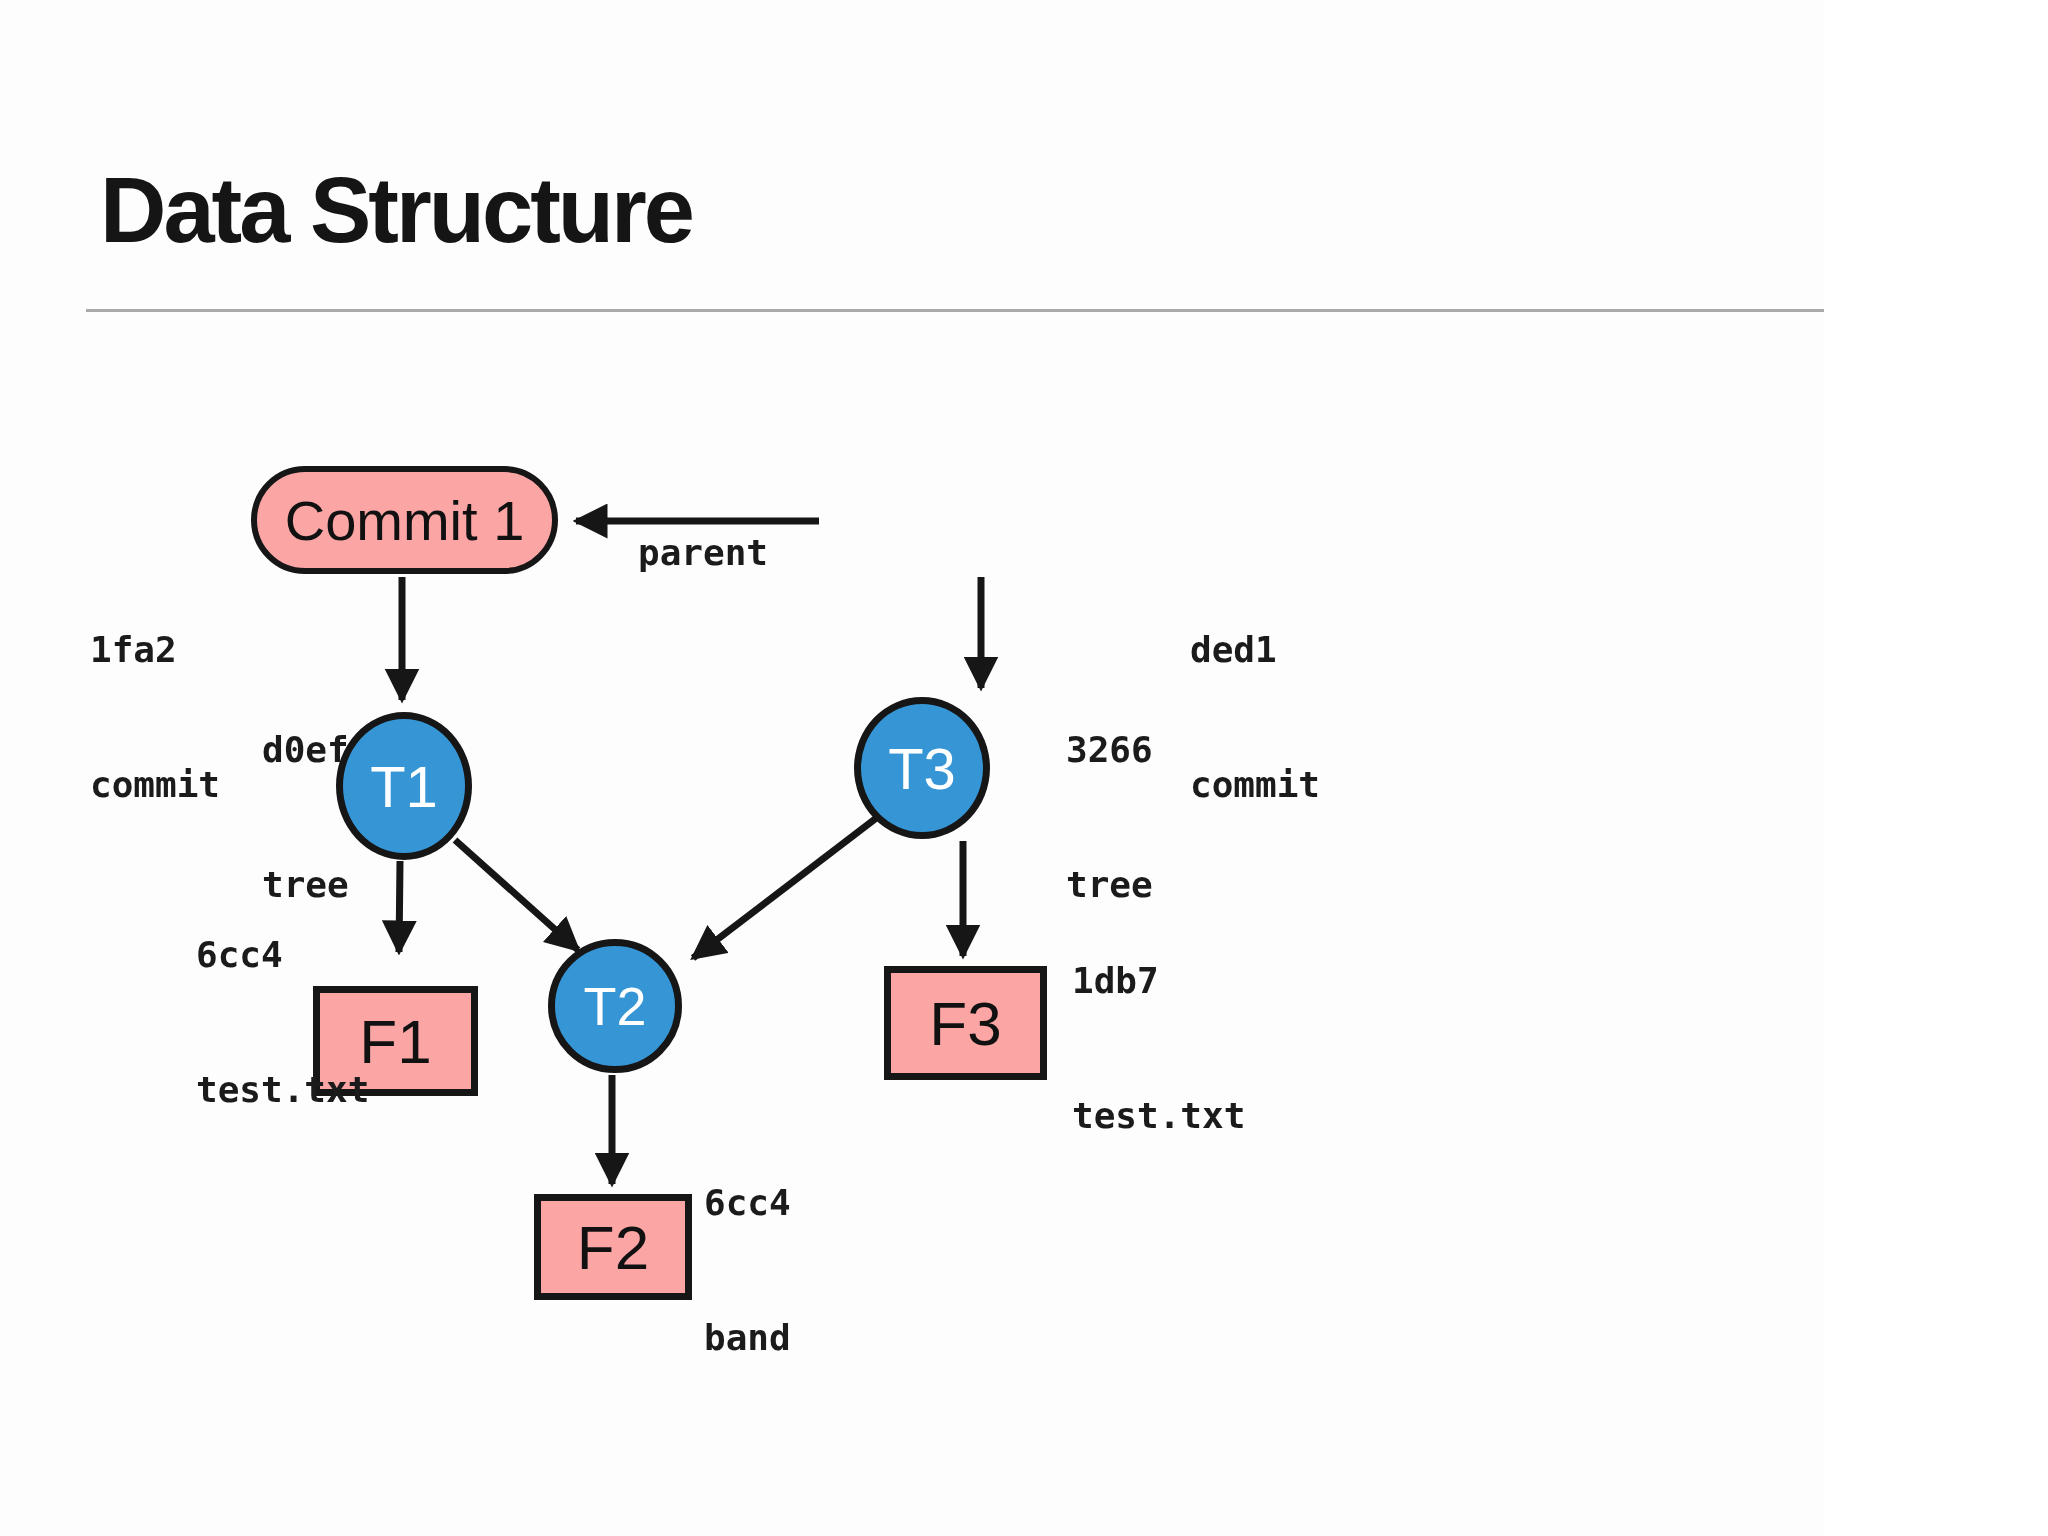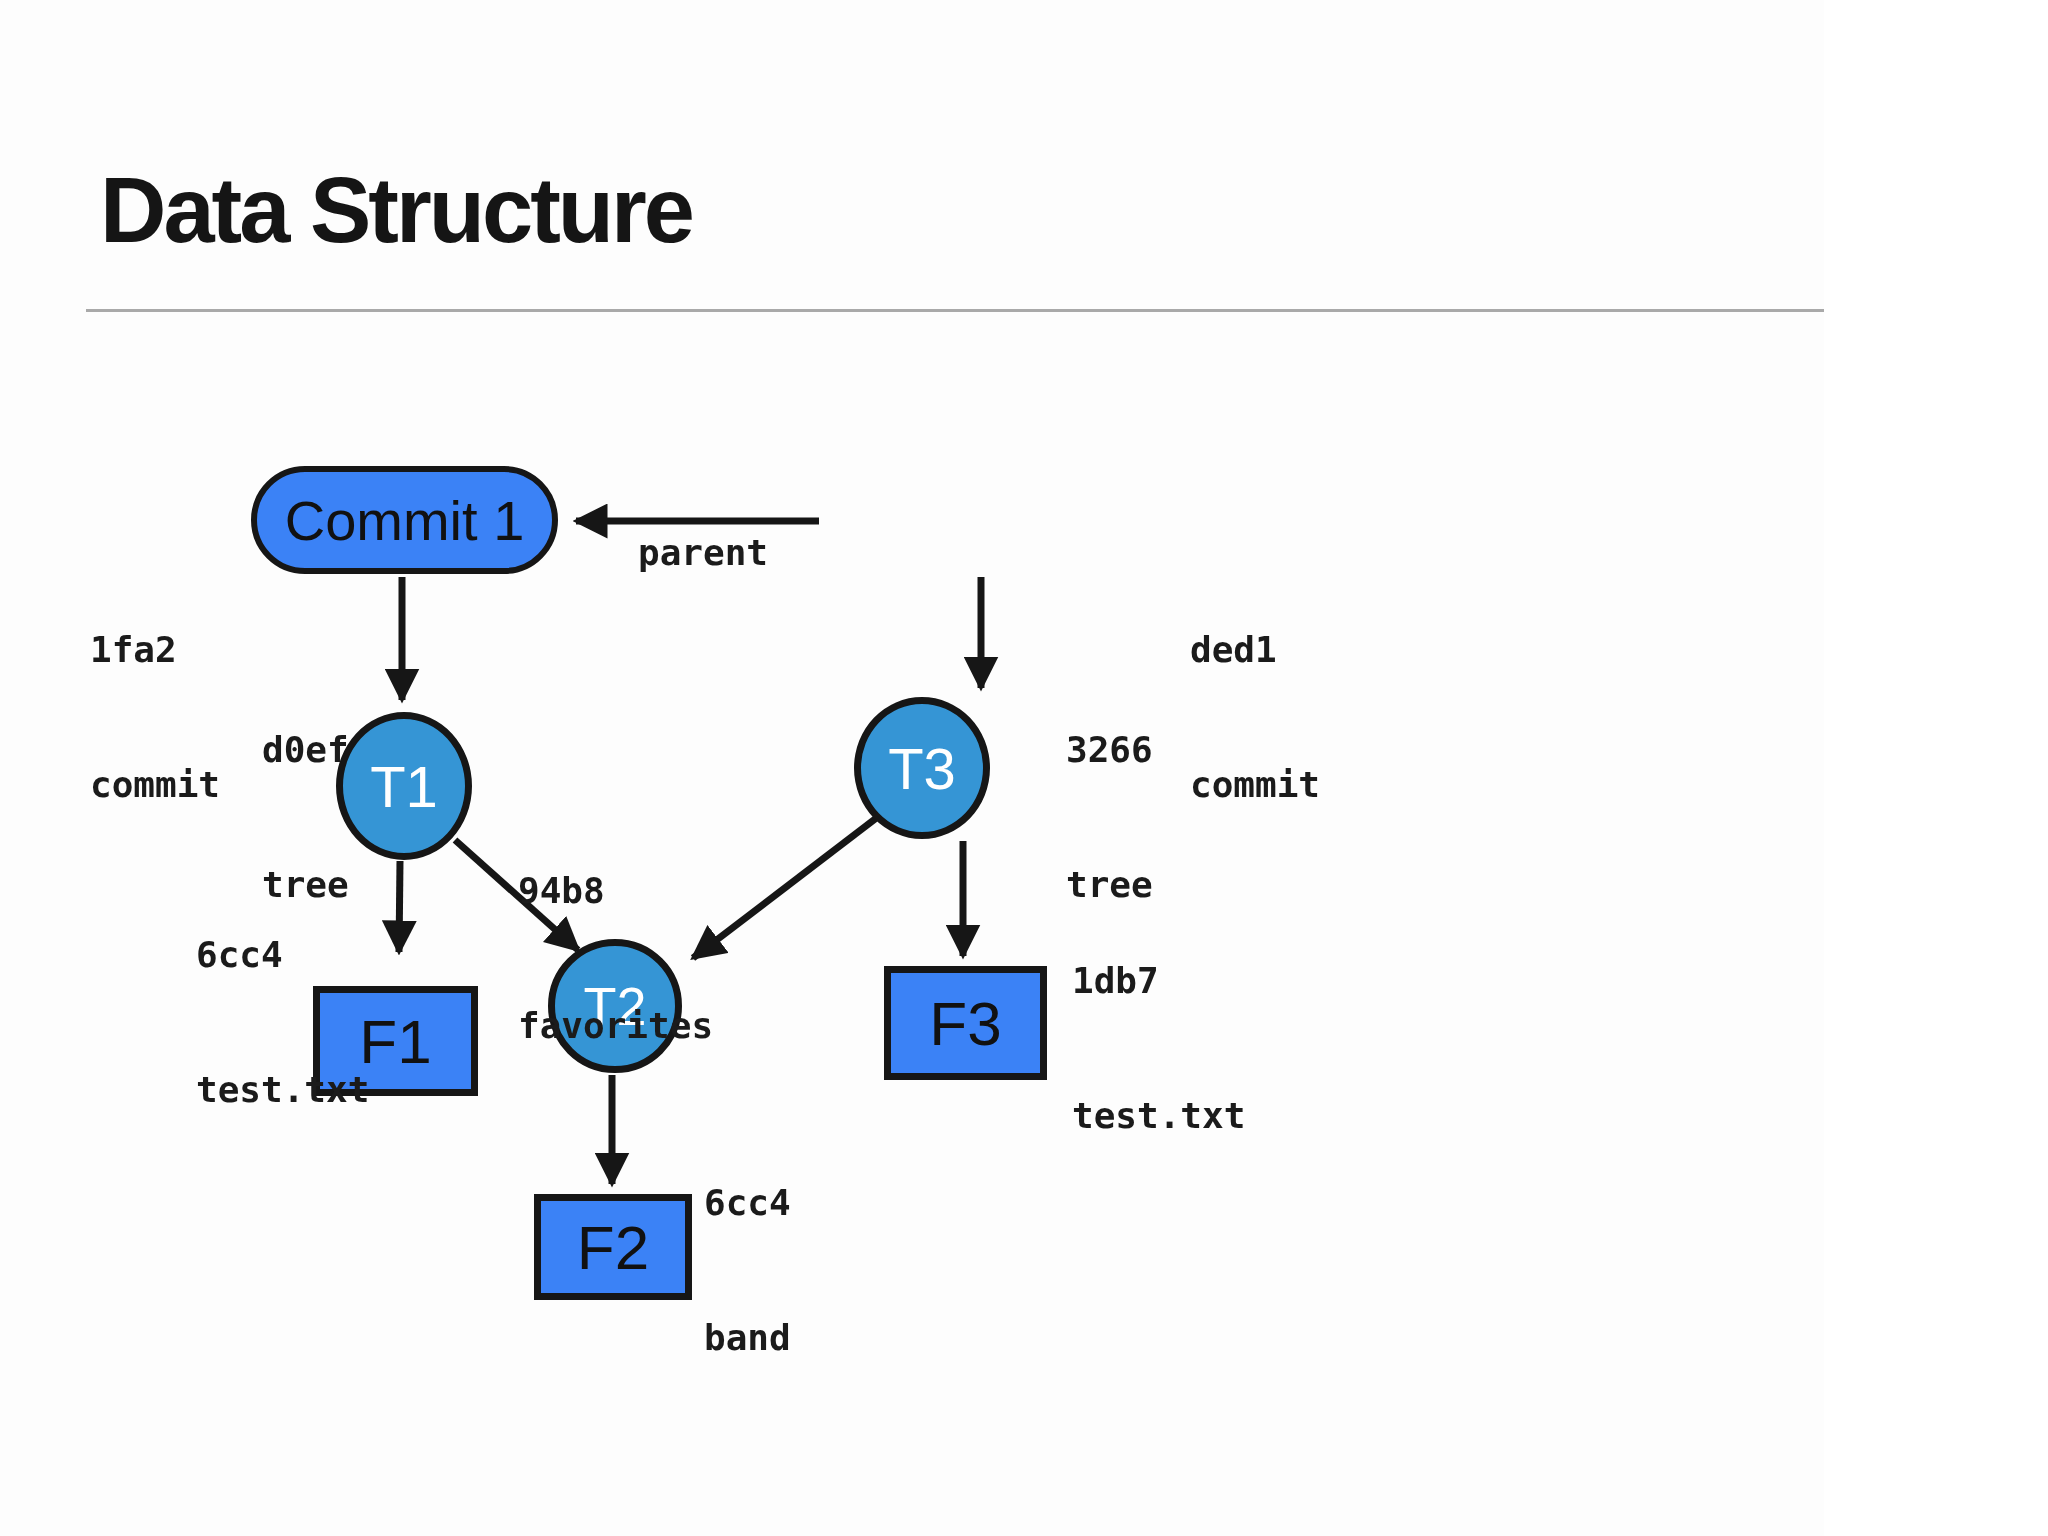--- a/index.html
+++ b/index.html
@@ -20,21 +20,21 @@
   .divider {
     position:absolute; left:86px; top:309px;
     width:1924px; height:3px;
     background:#a9a9a9;
   }
   .arrows { position:absolute; left:0; top:0; }
 
   .node {
     position:absolute; box-sizing:border-box;
     display:flex; align-items:center; justify-content:center;
-    color:#111111; background:#3b82f6;
+    color:#111111; background:#fca5a5;
   }
   .commit {
     border:6px solid var(--stroke);
     border-radius:56px;
     font-size:56px;
   }
   #commit1 { left:251px; top:466px; width:307px; height:108px; }
   #commit2 { left:819px; top:466px; width:304px; height:108px; }
 
   .tree {
@@ -147,24 +147,20 @@
   <div class="hash" id="hash-t3">
     <span>3266</span>
     <span>tree</span>
   </div>
 
   <div class="hash" id="hash-f1">
     <span>6cc4</span>
     <span>test.txt</span>
   </div>
 
-  <div class="hash" id="hash-t2">
-    <span>94b8</span>
-    <span>favorites</span>
-  </div>
 
   <div class="hash" id="hash-f3">
     <span>1db7</span>
     <span>test.txt</span>
   </div>
 
   <div class="hash" id="hash-f2">
     <span>6cc4</span>
     <span>band</span>
   </div>

